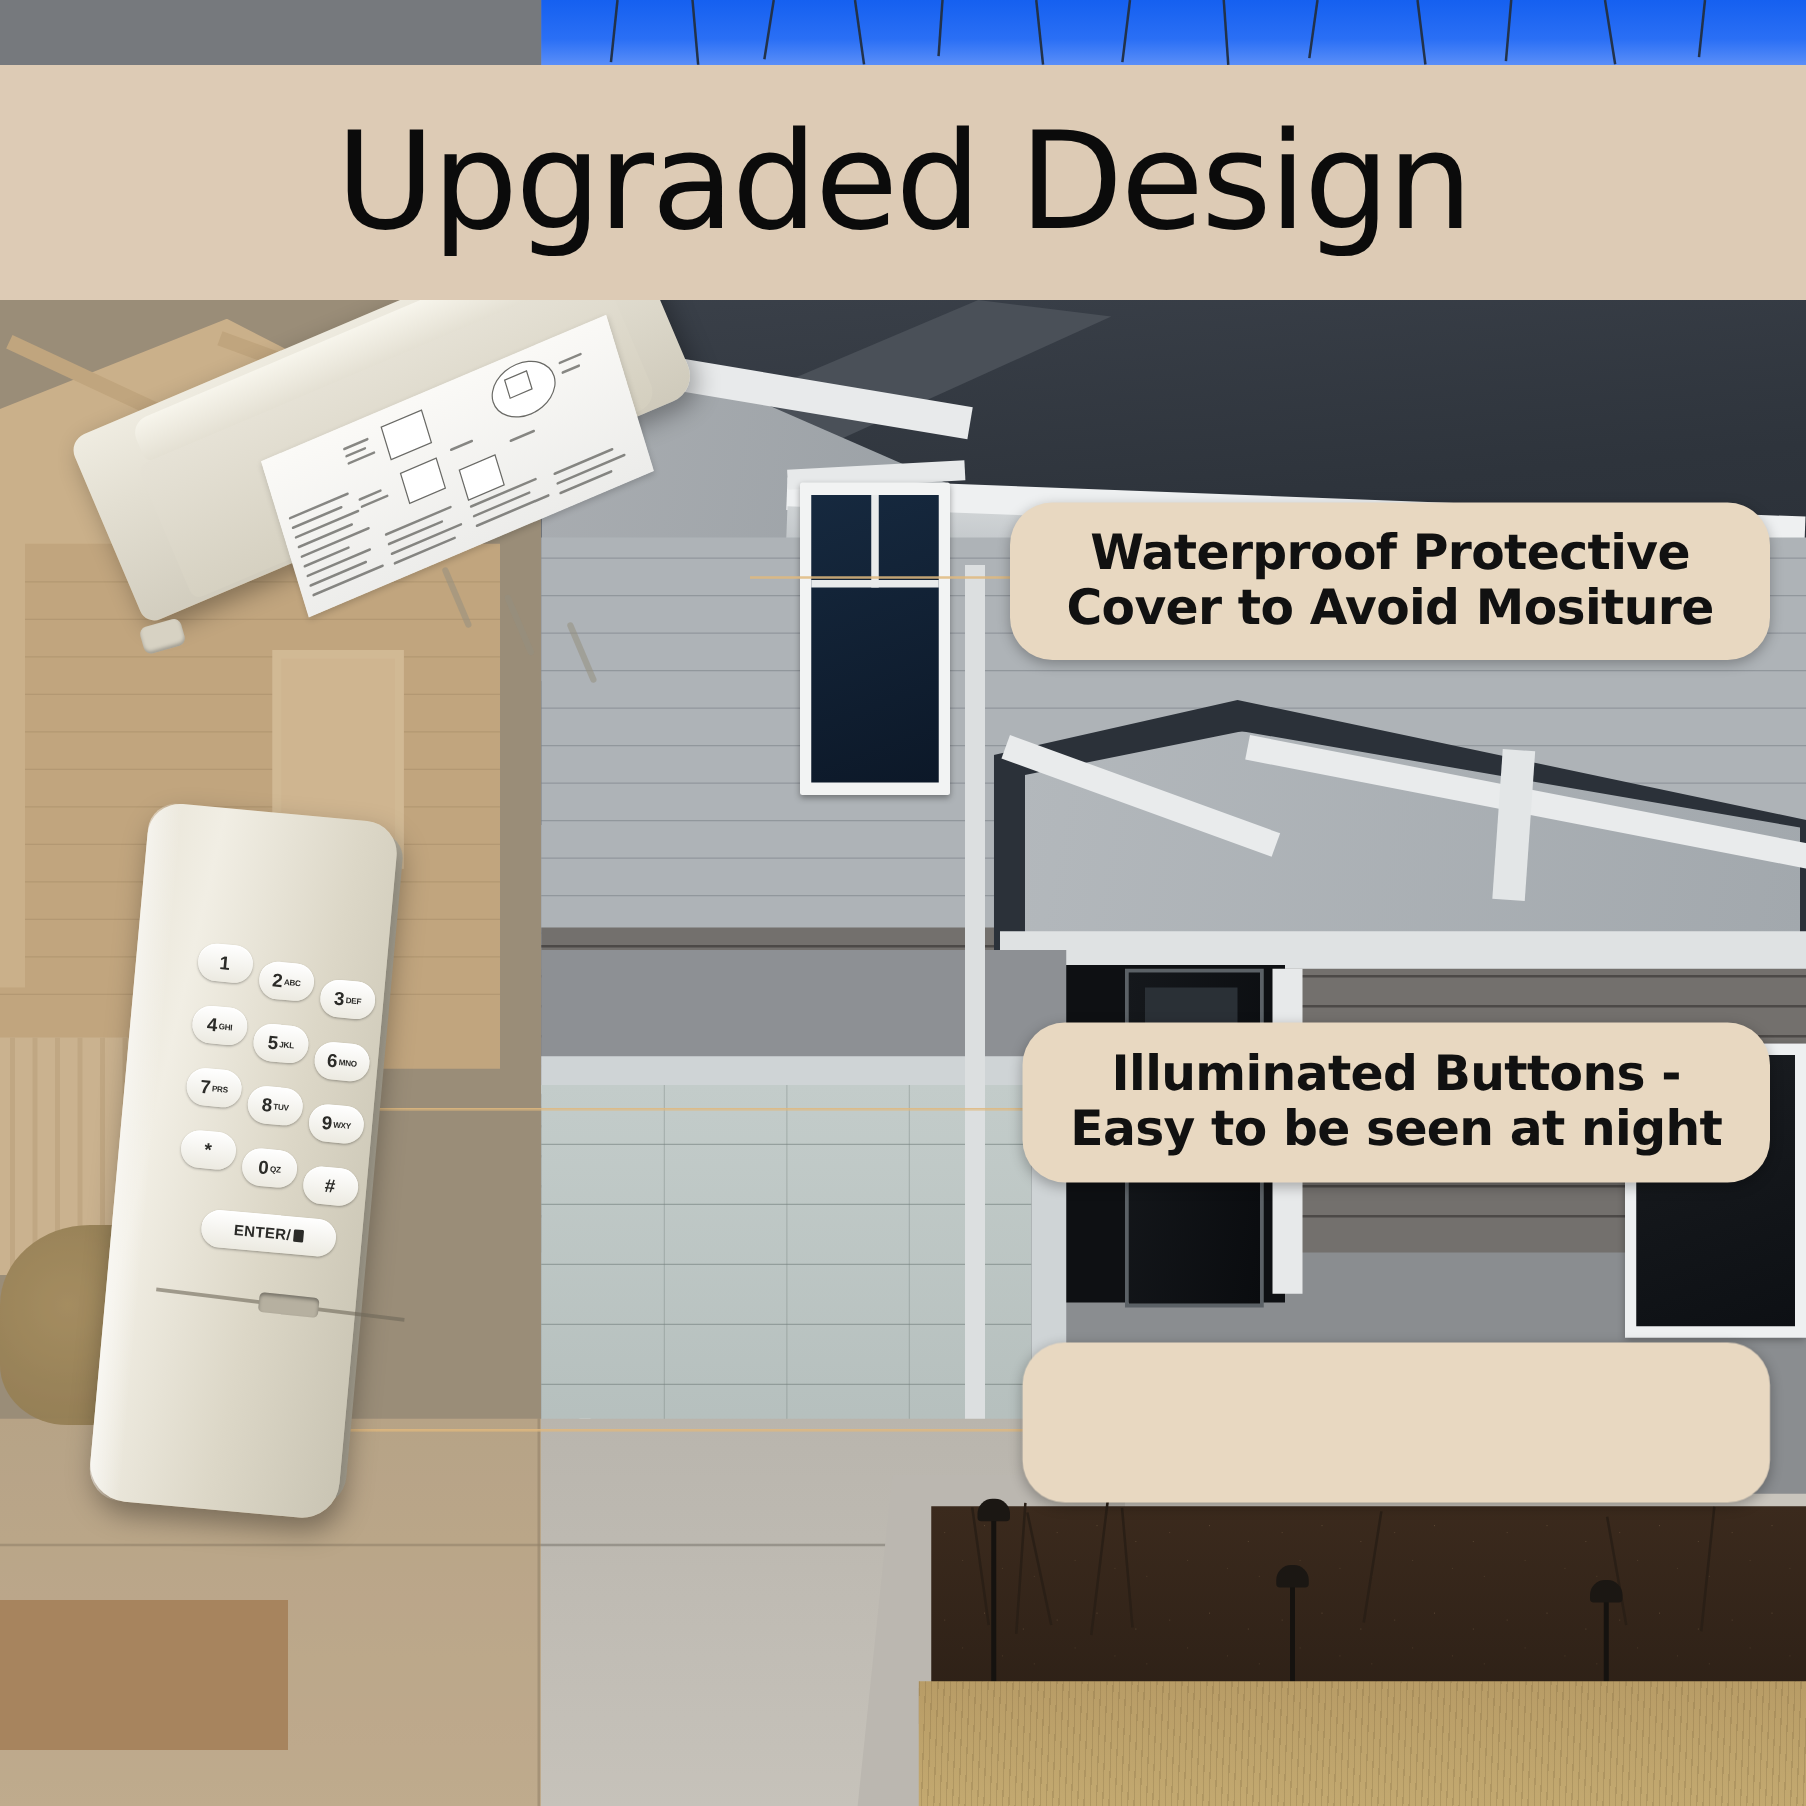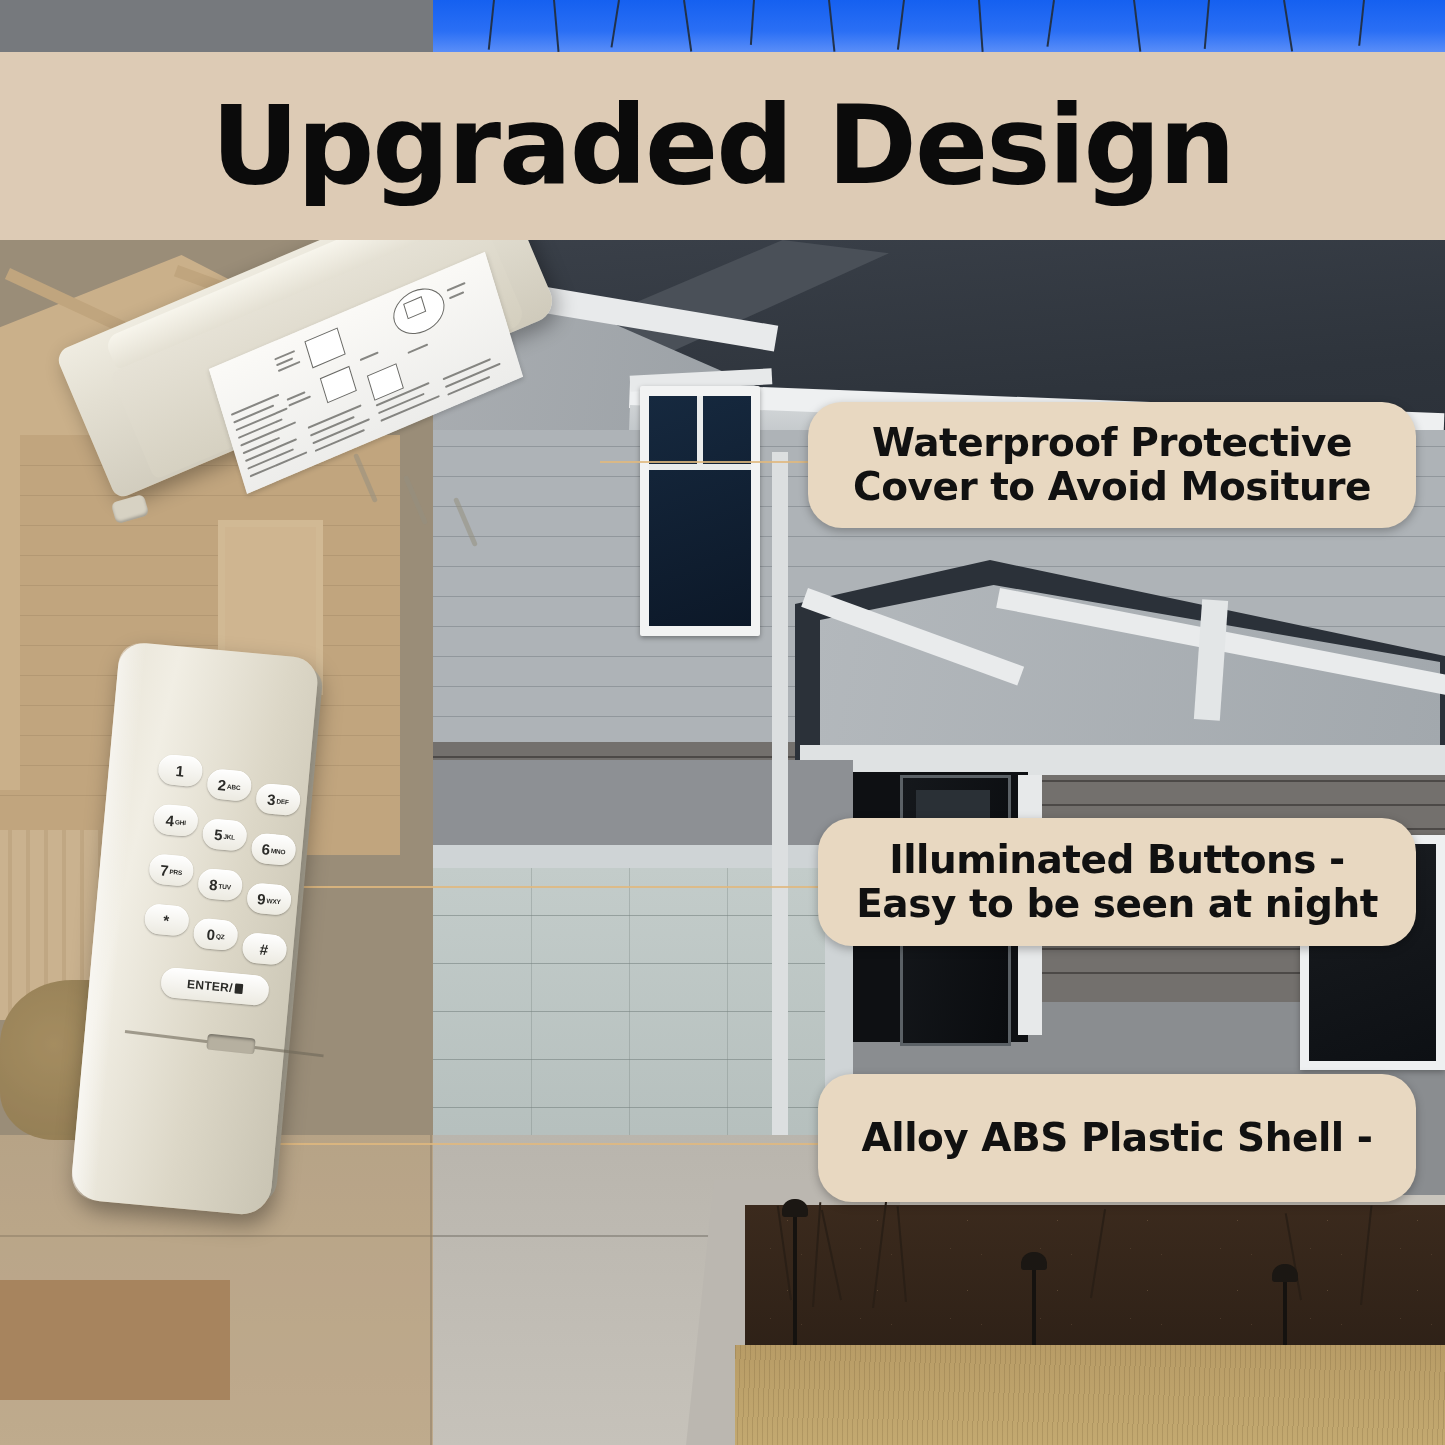--- a/index.html
+++ b/index.html
@@ -218,21 +218,21 @@
   .lbl-txt{position:absolute;height:2px;background:#5b5b58;opacity:.72;border-radius:1px;}
   .lbl-dia{position:absolute;border:1.5px solid #6a6a66;background:#fff;}
   .lbl-circ{position:absolute;border:1.5px solid #6a6a66;border-radius:50%;background:#fff;}
 
   
   .conn{position:absolute;height:2px;background:#e0b87e;opacity:.85;}
 
   
   .banner{position:absolute;left:0;top:52px;width:1445px;height:188px;
     background:#ddcbb5;display:flex;align-items:center;justify-content:center;}
-  .banner h1{margin:0;font-family:"DejaVu Sans",sans-serif;font-weight:700;
+  .banner h1{margin:0;font-family:"DejaVu Sans",sans-serif;font-weight:400;
     font-size:108px;letter-spacing:-2px;color:#0b0b0b;line-height:1;
     white-space:nowrap;}
 
   
   .callout{position:absolute;background:#e8d8c1;border-radius:34px;
     display:flex;flex-direction:column;align-items:center;justify-content:center;
     text-align:center;padding:14px 26px;box-sizing:border-box;
     box-shadow:0 3px 10px rgba(0,0,0,.28);}
   .callout span{font-family:"DejaVu Sans",sans-serif;font-weight:700;
     font-size:39px;line-height:1.13;color:#111;white-space:nowrap;letter-spacing:-.5px;}
@@ -537,16 +537,15 @@
     <span>Waterproof  Protective</span>
     <span>Cover to Avoid Mositure</span>
   </div>
 
   <div class="callout" id="callout-2">
     <span>Illuminated Buttons -</span>
     <span>Easy to be seen at night</span>
   </div>
 
   <div class="callout" id="callout-3">
-    <span>Alloy ABS Plastic Shell -</span>
   </div>
 
 </div>
 
 </body></html>

